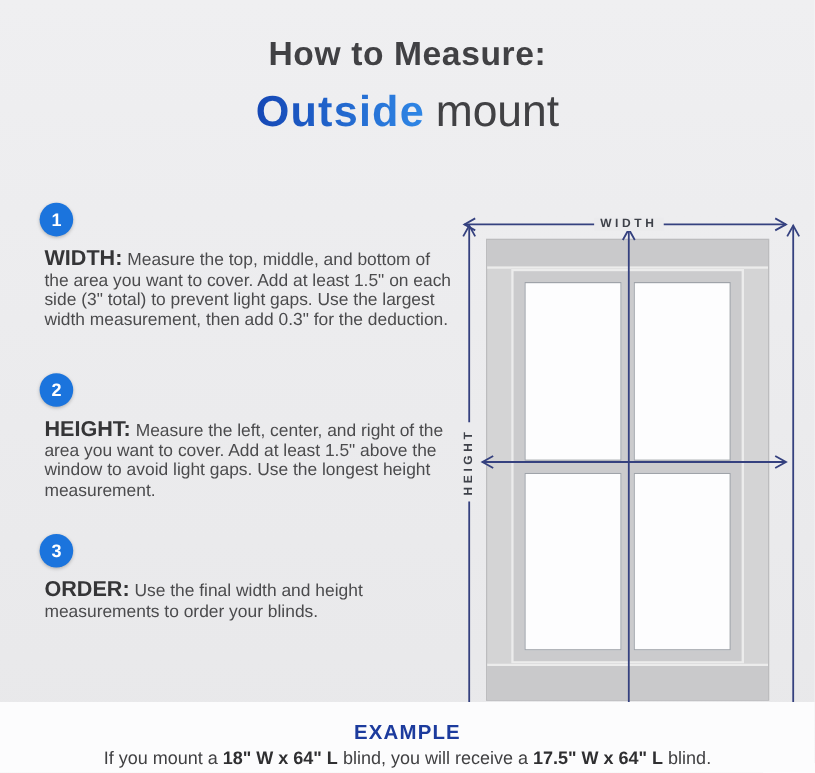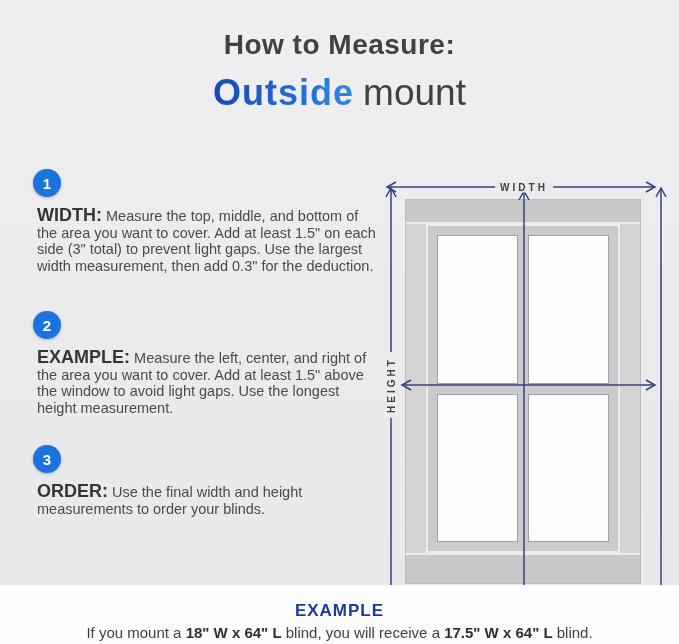--- a/index.html
+++ b/index.html
@@ -72,21 +72,21 @@
     </div>
   </header>
 
   <section class="step step-1">
     <div class="badge">1</div>
     <p><strong>WIDTH:</strong> <span>Measure the top, middle, and bottom of the area you want to cover. Add at least 1.5" on each side (3" total) to prevent light gaps. Use the largest width measurement, then add 0.3" for the deduction.</span></p>
   </section>
 
   <section class="step step-2">
     <div class="badge">2</div>
-    <p><strong>EXAMPLE:</strong> <span>Measure the left, center, and right of the area you want to cover. Add at least 1.5" above the window to avoid light gaps. Use the longest height measurement.</span></p>
+    <p><strong>HEIGHT:</strong> <span>Measure the left, center, and right of the area you want to cover. Add at least 1.5" above the window to avoid light gaps. Use the longest height measurement.</span></p>
   </section>
 
   <section class="step step-3">
     <div class="badge">3</div>
     <p><strong>ORDER:</strong> <span>Use the final width and height measurements to order your blinds.</span></p>
   </section>
 
   <div class="diagram">
 
     <div class="window">

